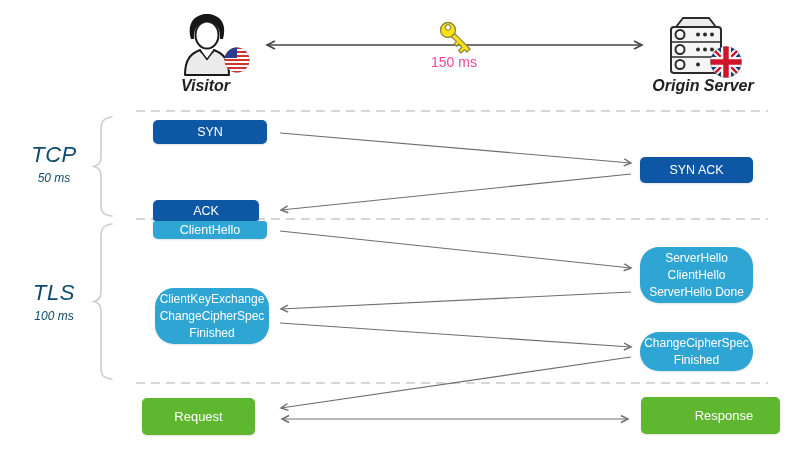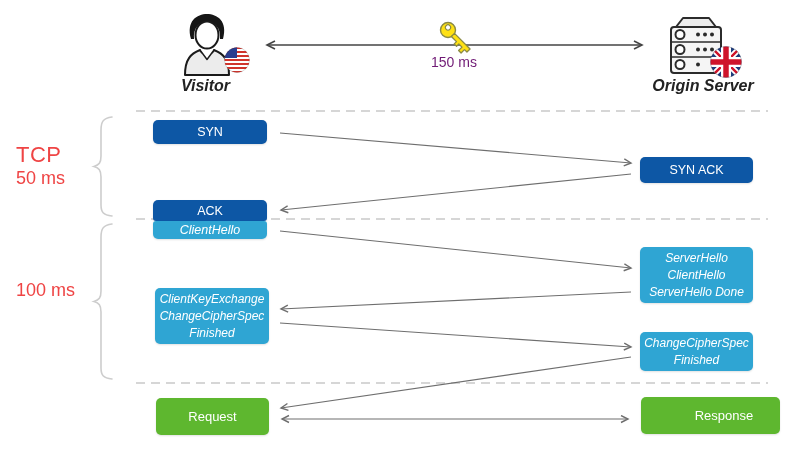--- a/index.html
+++ b/index.html
@@ -10,49 +10,49 @@
   #overlay { position:absolute; left:0; top:0; width:796px; height:456px; }
 
   .box {
     position:absolute; color:#fff; display:flex; flex-direction:column;
     justify-content:center; align-items:center; text-align:center;
     border-radius:5px; font-size:12.5px; line-height:16px;
     box-shadow:0 1px 2px rgba(0,0,0,.12);
   }
   .box span { display:block; }
   .dark  { background:var(--tcp-box,#0d57a5); }
-  .light { background:var(--tls-box,#2fa5d3);font-style:italic; }
+  .light { background:var(--tls-box,#2fa5d3); }
   .green { background:var(--http-box,#5eb72f); font-size:13px; }
-  .multi { font-size:12px; line-height:17px; }
+  .multi { font-size:12px; line-height:17px;border-radius:19px; }
 
   #box-syn         { left:153px; top:120px; width:114px; height:24px; }
   #box-synack      { left:640px; top:157px; width:113px; height:26px; }
-  #box-ack         { left:153px; top:200px; width:114px; height:21px; border-radius:5px 5px 3px 3px; }
+  #box-ack         { left:153px; top:200px; width:106px; height:21px; border-radius:5px 5px 3px 3px; }
   #box-clienthello { left:153px; top:221px; width:114px; height:18px; border-radius:3px 3px 5px 5px; }
   #box-serverhello { left:640px; top:247px; width:113px; height:56px; }
   #box-cke         { left:155px; top:288px; width:114px; height:56px; }
   #box-ccs         { left:640px; top:332px; width:113px; height:39px; }
-  #box-request     { left:156px; top:398px; width:113px; height:37px; }
+  #box-request     { left:142px; top:398px; width:113px; height:37px; }
   #box-response    { left:641px; top:397px; width:112px; height:37px;padding-left:27px; }
 
   .actor-label {
     position:absolute; text-align:center; font-style:italic; font-weight:600;
     font-size:16px; color:#222222;
   }
   #visitor-label { left:158px; top:77px; width:95px;  }
   #origin-label  { left:648px; top:77px; width:110px; }
 
   #latency-label {
     position:absolute; left:418px; top:54px; width:72px; text-align:center;
-    font-size:14px; color:#701a75;
-  }
-
-  .phase { position:absolute; width:76px; text-align:left; color:#ef4444; }
+    font-size:14px; color:#ec4899;
+  }
+
+  .phase { position:absolute; width:76px; text-align:center; color:#0c4a6e;font-style:italic; }
   .phase .phase-name { font-size:22px; font-weight:300; line-height:26px; letter-spacing:.5px; }
-  .phase .phase-duration { font-size:18px; line-height:20px; }
+  .phase .phase-duration { font-size:12px; line-height:20px; }
   #phase-tcp { left:16px; top:142px; }
   #phase-tls { left:16px; top:280px; }
 
   .icon-wrap { position:absolute; }
   #visitor-icon { left:183px; top:11px; }
   #us-flag      { left:224px; top:47px; }
   #server-icon  { left:666px; top:15px; }
   #uk-flag      { left:710px; top:46px; }
   #key-icon     { left:430px; top:18px; }
 </style>
@@ -216,16 +216,17 @@
 
   <div class="actor-label" id="visitor-label">Visitor</div>
   <div class="actor-label" id="origin-label">Origin Server</div>
   <div id="latency-label">150 ms</div>
 
   <div class="phase" id="phase-tcp">
     <div class="phase-name">TCP</div>
     <div class="phase-duration">50 ms</div>
   </div>
   <div class="phase" id="phase-tls">
+    <div class="phase-name">TLS</div>
     <div class="phase-duration">100 ms</div>
   </div>
 
 </div>
 
 </body></html>

